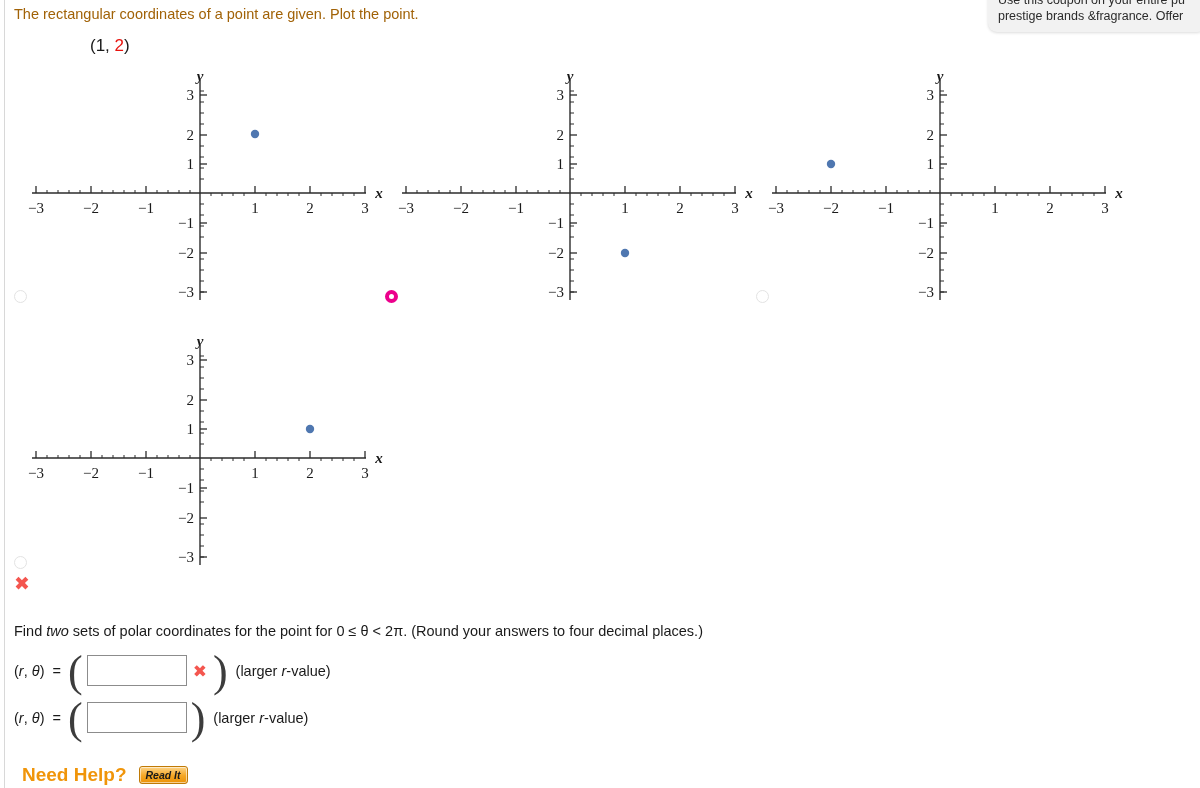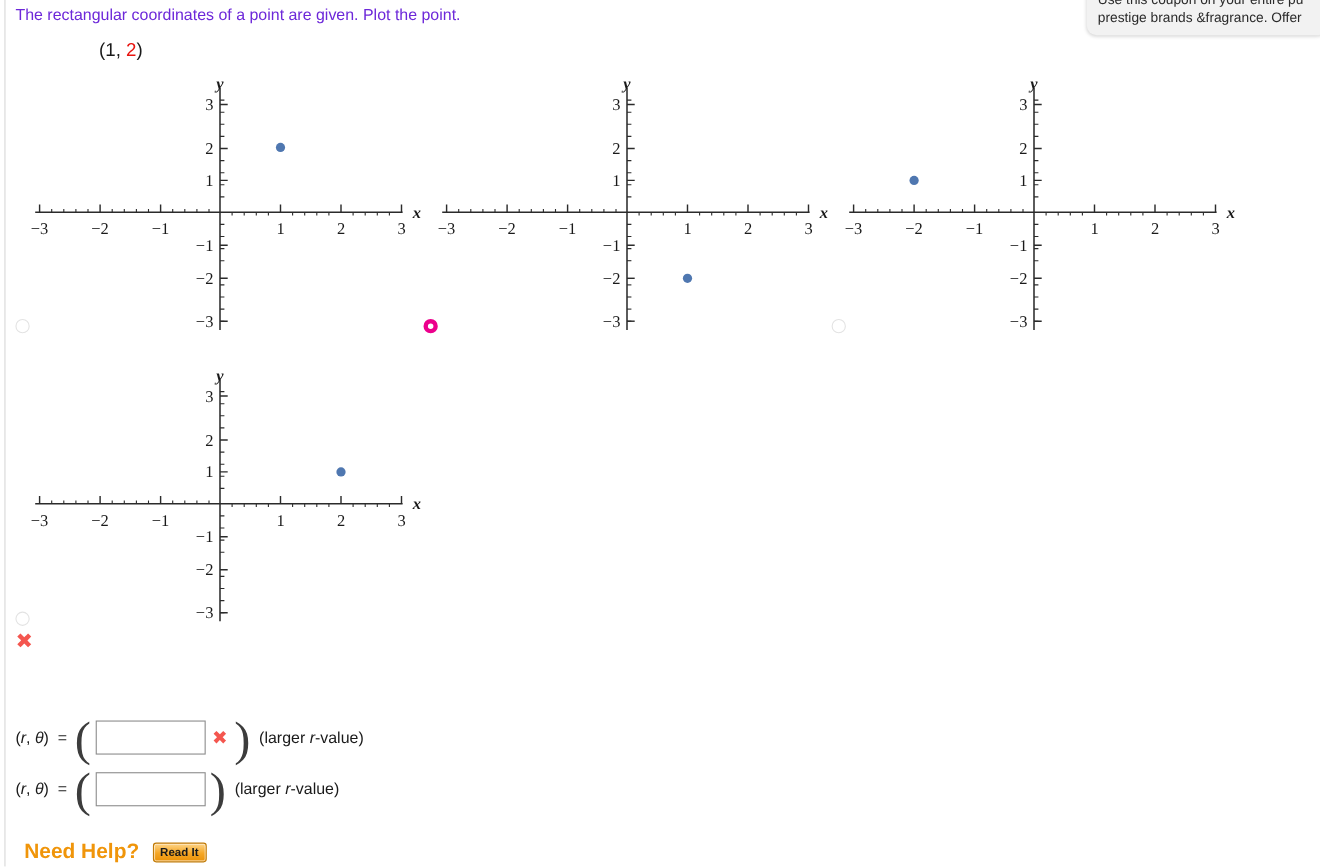--- a/index.html
+++ b/index.html
@@ -21,21 +21,21 @@
     left: 4px; top: 0;
     width: 1px; height: 788px;
     background: #d8d8d8;
   }
 
   
   .prompt {
     position: absolute;
     left: 14px; top: 6px;
     font-size: 14.5px;
-    color: #6d28d9;
+    color: #a16207;
     white-space: nowrap;
   }
   .coord-line {
     position: absolute;
     left: 90px; top: 36px;
     font-size: 17px;
     color: #1a1a1a;
     white-space: nowrap;
   }
   .coord-red { color: #e8130e; }
@@ -153,20 +153,21 @@
     border: 1px solid #c07a06;
     background: linear-gradient(#fdd488, #f5a623 55%, #eb9208);
     border-radius: 3px;
     padding: 2px 6px;
     font-size: 10.5px;
     font-weight: bold;
     color: #1a1a1a;
     box-shadow: inset 0 0 0 1px rgba(255,255,255,0.55);
     cursor: pointer;
     font-family: "Liberation Sans", sans-serif;
+    font-style: italic;
   }
 </style>
 </head>
 <body>
 
 <div id="page">
 
   <div class="left-rule"></div>
 
   <div class="prompt">The rectangular coordinates of a point are given. Plot the point.</div>
@@ -522,20 +523,23 @@
         <text x="180" y="168" text-anchor="end">−1</text>
         <text x="180" y="198" text-anchor="end">−2</text>
         <text x="180" y="237" text-anchor="end">−3</text>
       </g>
       <circle cx="296" cy="104" r="4.2" fill="#4f77b0"></circle>
     </svg>
   </div>
   <div class="radio" style="left:14px; top:556px;"></div>
   <div class="xmark" style="left:14px; top:574px;">✖</div>
 
+  <div class="q2">
+    <span>Find </span><span class="ital">two</span><span> sets of polar coordinates for the point for 0 ≤ θ &lt; 2π. (Round your answers to four decimal places.)</span>
+  </div>
 
   <div class="ans-row r1">
     <span class="lhs">(<span class="ital">r</span>, <span class="ital">θ</span>)&nbsp; =</span>
     <span class="paren">(</span>
     <input class="ansbox" type="text" value="" style="">
     <span class="inline-x">✖</span>
     <span class="paren">)</span>
     <span class="note"><span>(larger </span><span class="ital">r</span><span>-value)</span></span>
   </div>
 

